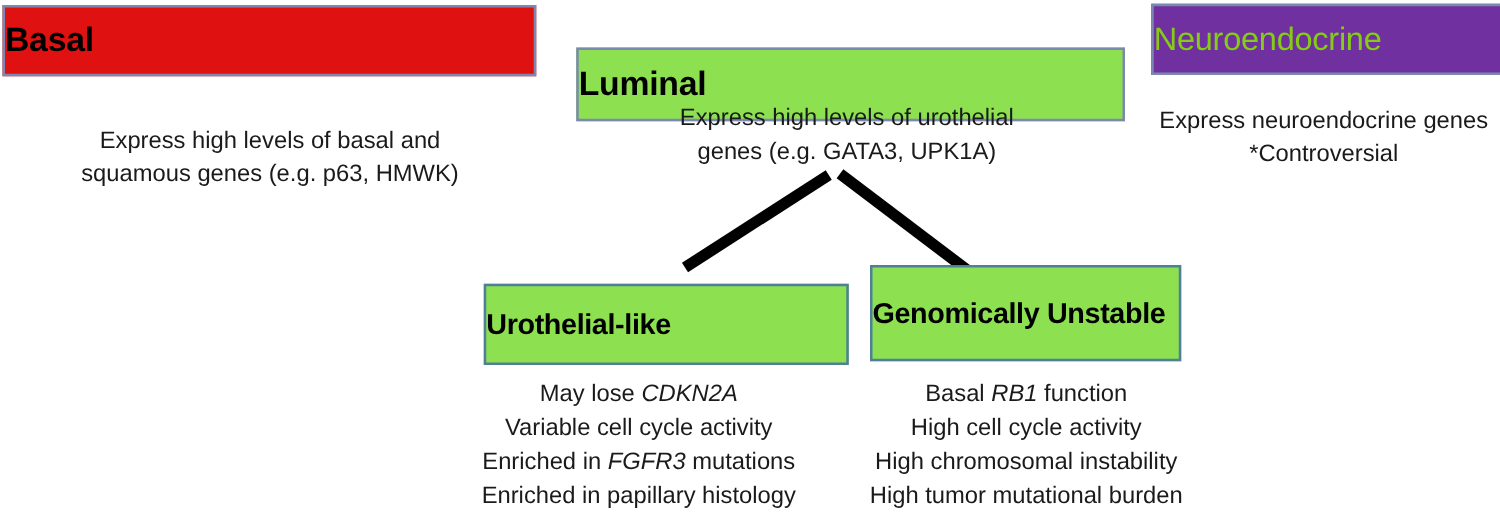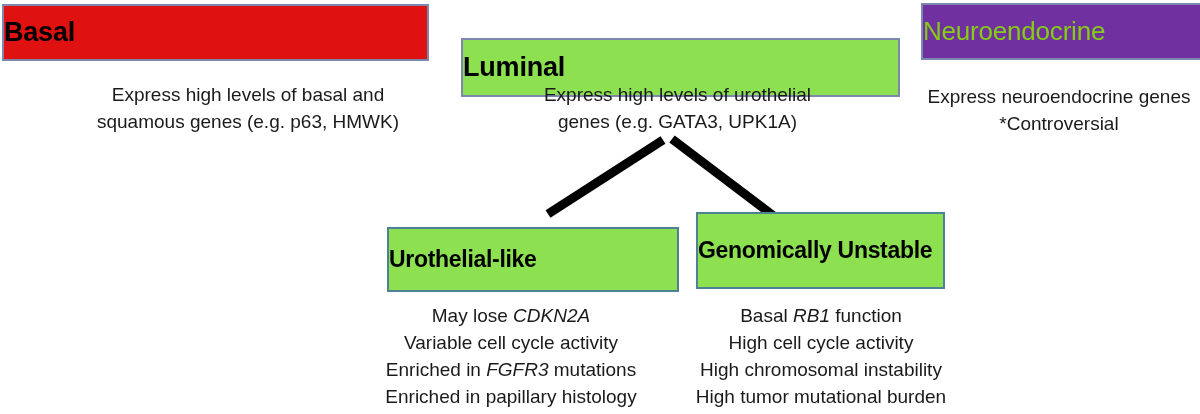--- a/index.html
+++ b/index.html
@@ -60,21 +60,21 @@
     height: 414px;
     pointer-events: none;
   }
   
   #box-basal        { left: 2px;   top: 4px;   width: 427px; height: 57px; }
   #box-luminal      { left: 461px; top: 3px;   width: 439px; height: 59px; margin-top: 35px; }
   #box-neuro        { left: 921px; top: 3px;   width: 285px; height: 57px; }
   #box-urothelial   { left: 387px; top: 227px; width: 292px; height: 65px; border-color: #4e8096; }
   #box-genomically  { left: 696px; top: 212px; width: 249px; height: 77px; border-color: #4e8096; }
   
-  #desc-basal       { left: 0px;   top: 81px;  width: 432px; padding-left: 32px; }
+  #desc-basal       { left: 0px;   top: 99px;  width: 432px; }
   #desc-luminal     { left: 455px; top: 81px;  width: 445px; }
   #desc-neuro       { left: 905px; top: 83px;  width: 308px; }
   #desc-urothelial  { left: 357px; top: 302px; width: 308px; }
   #desc-genomically { left: 665px; top: 302px; width: 312px; }
 </style>
 </head>
 <body>
 
 <div class="canvas">
 

